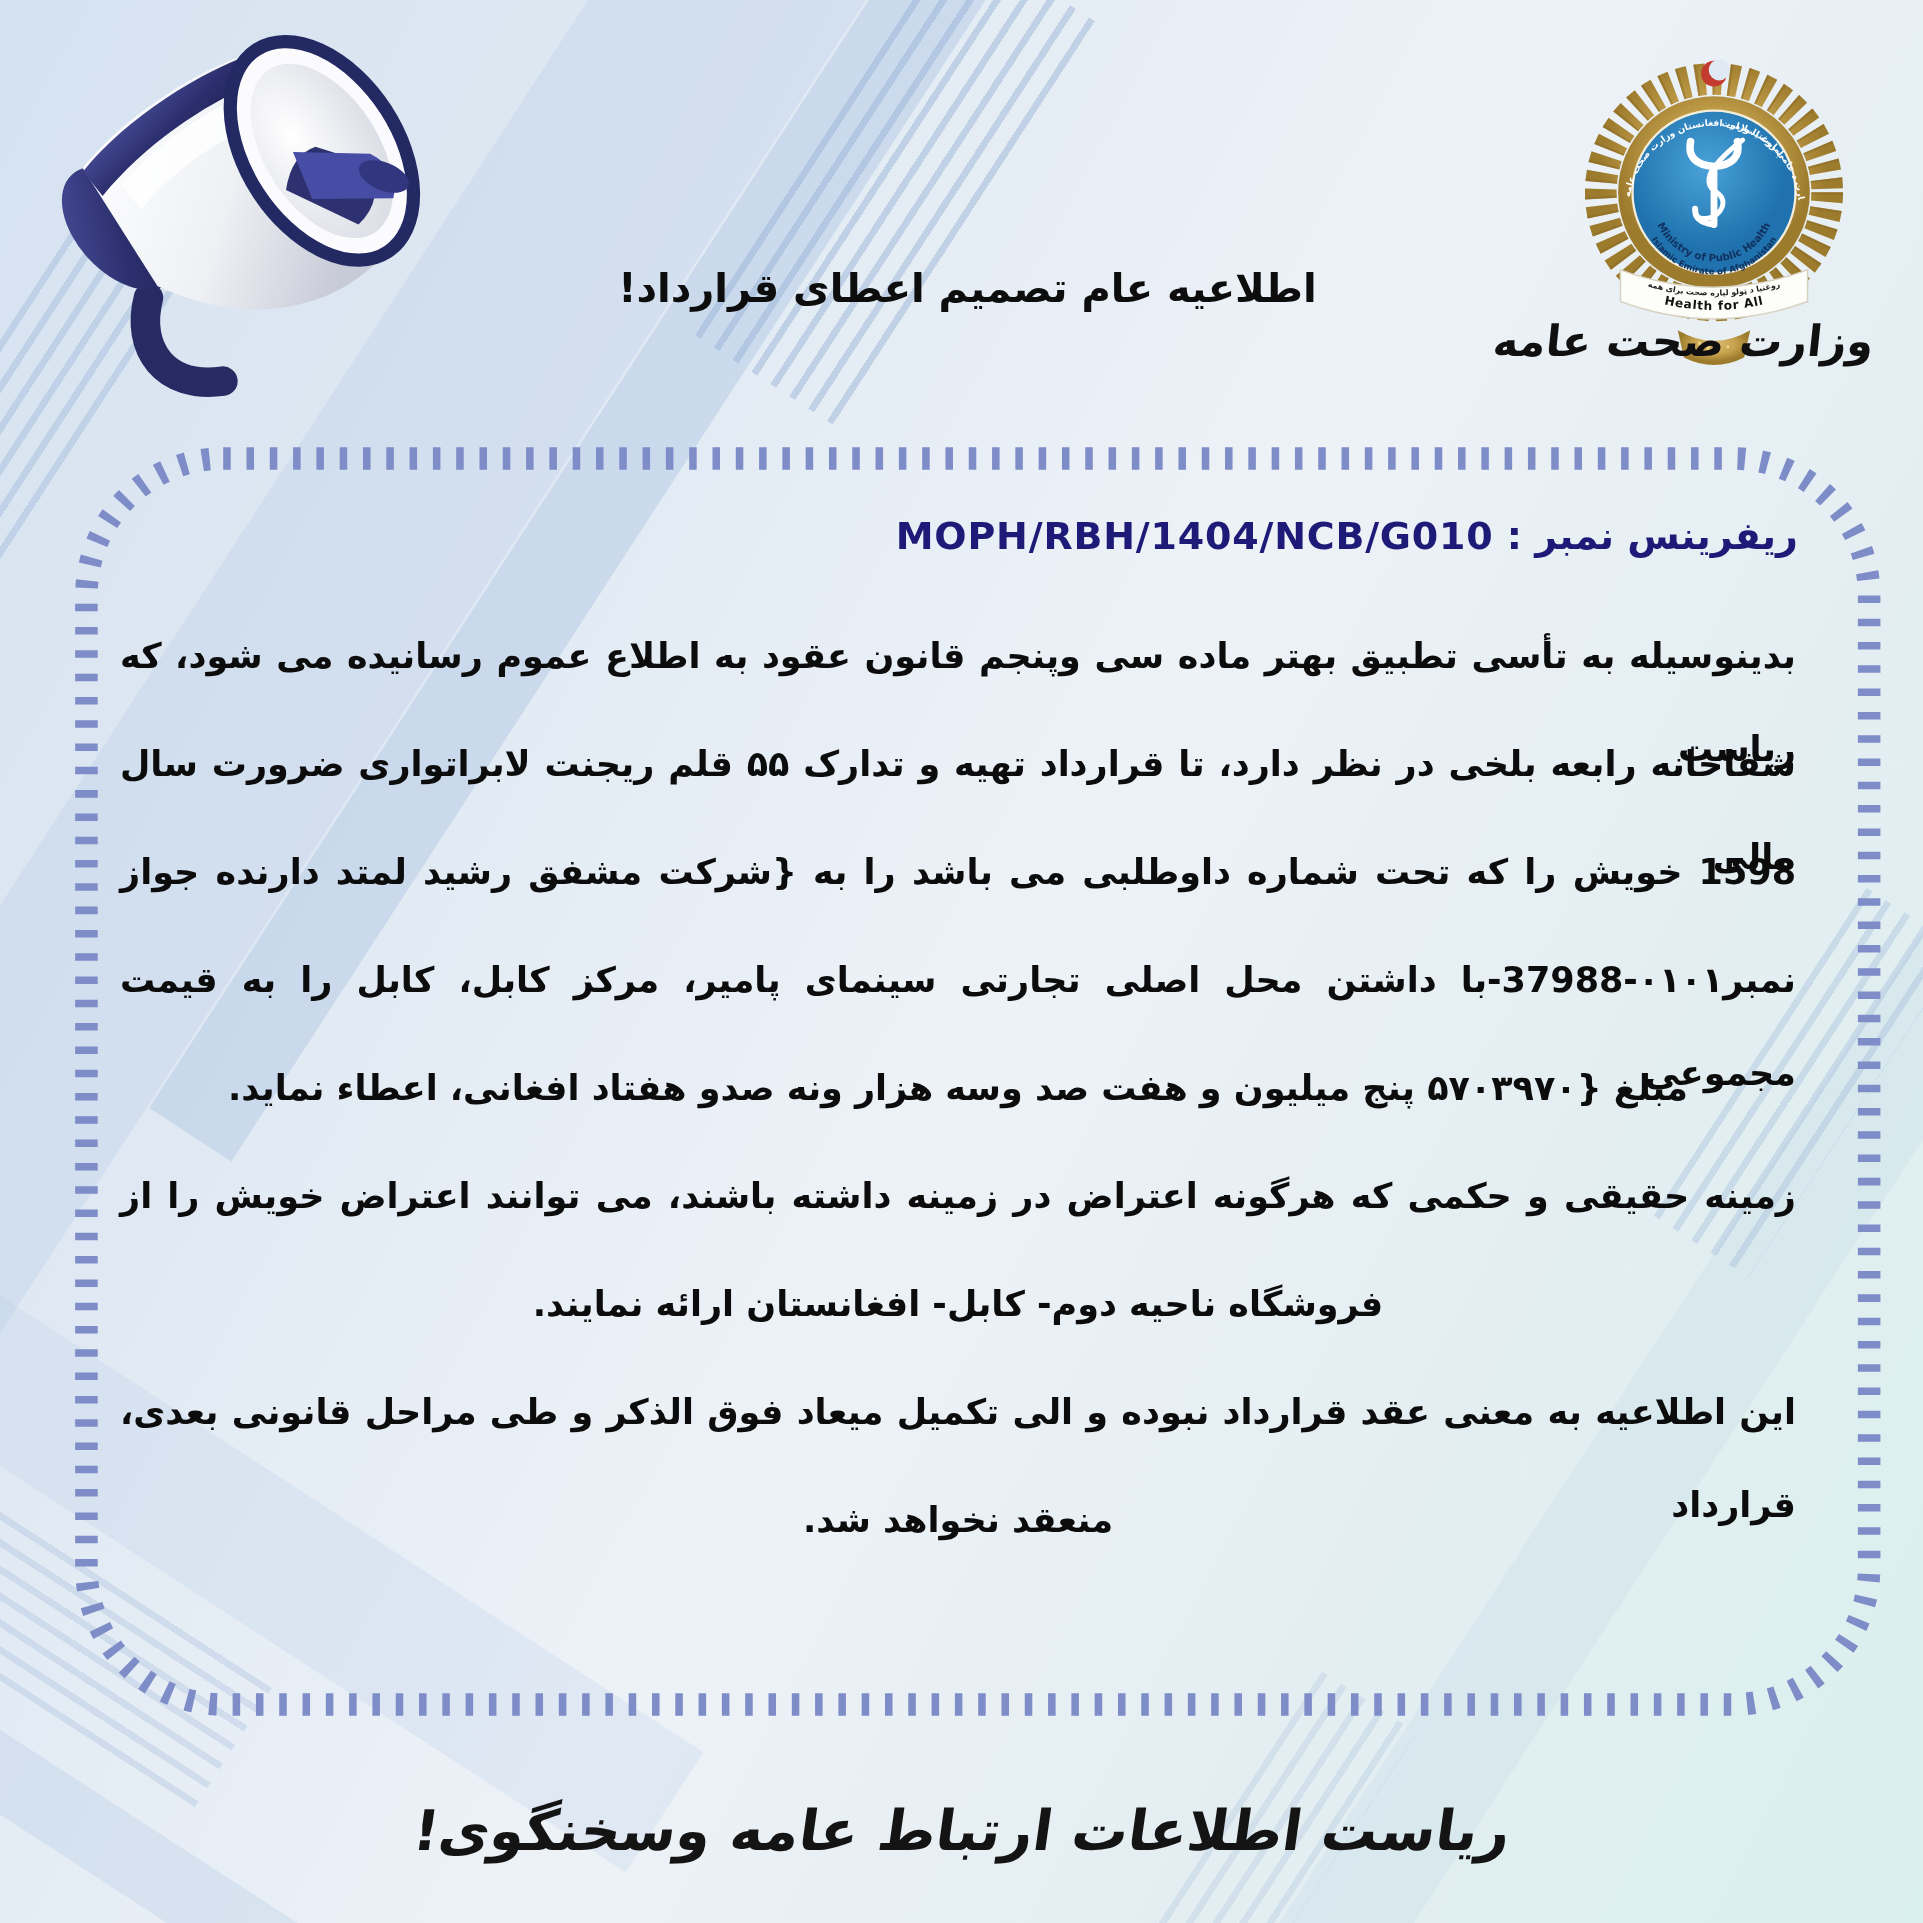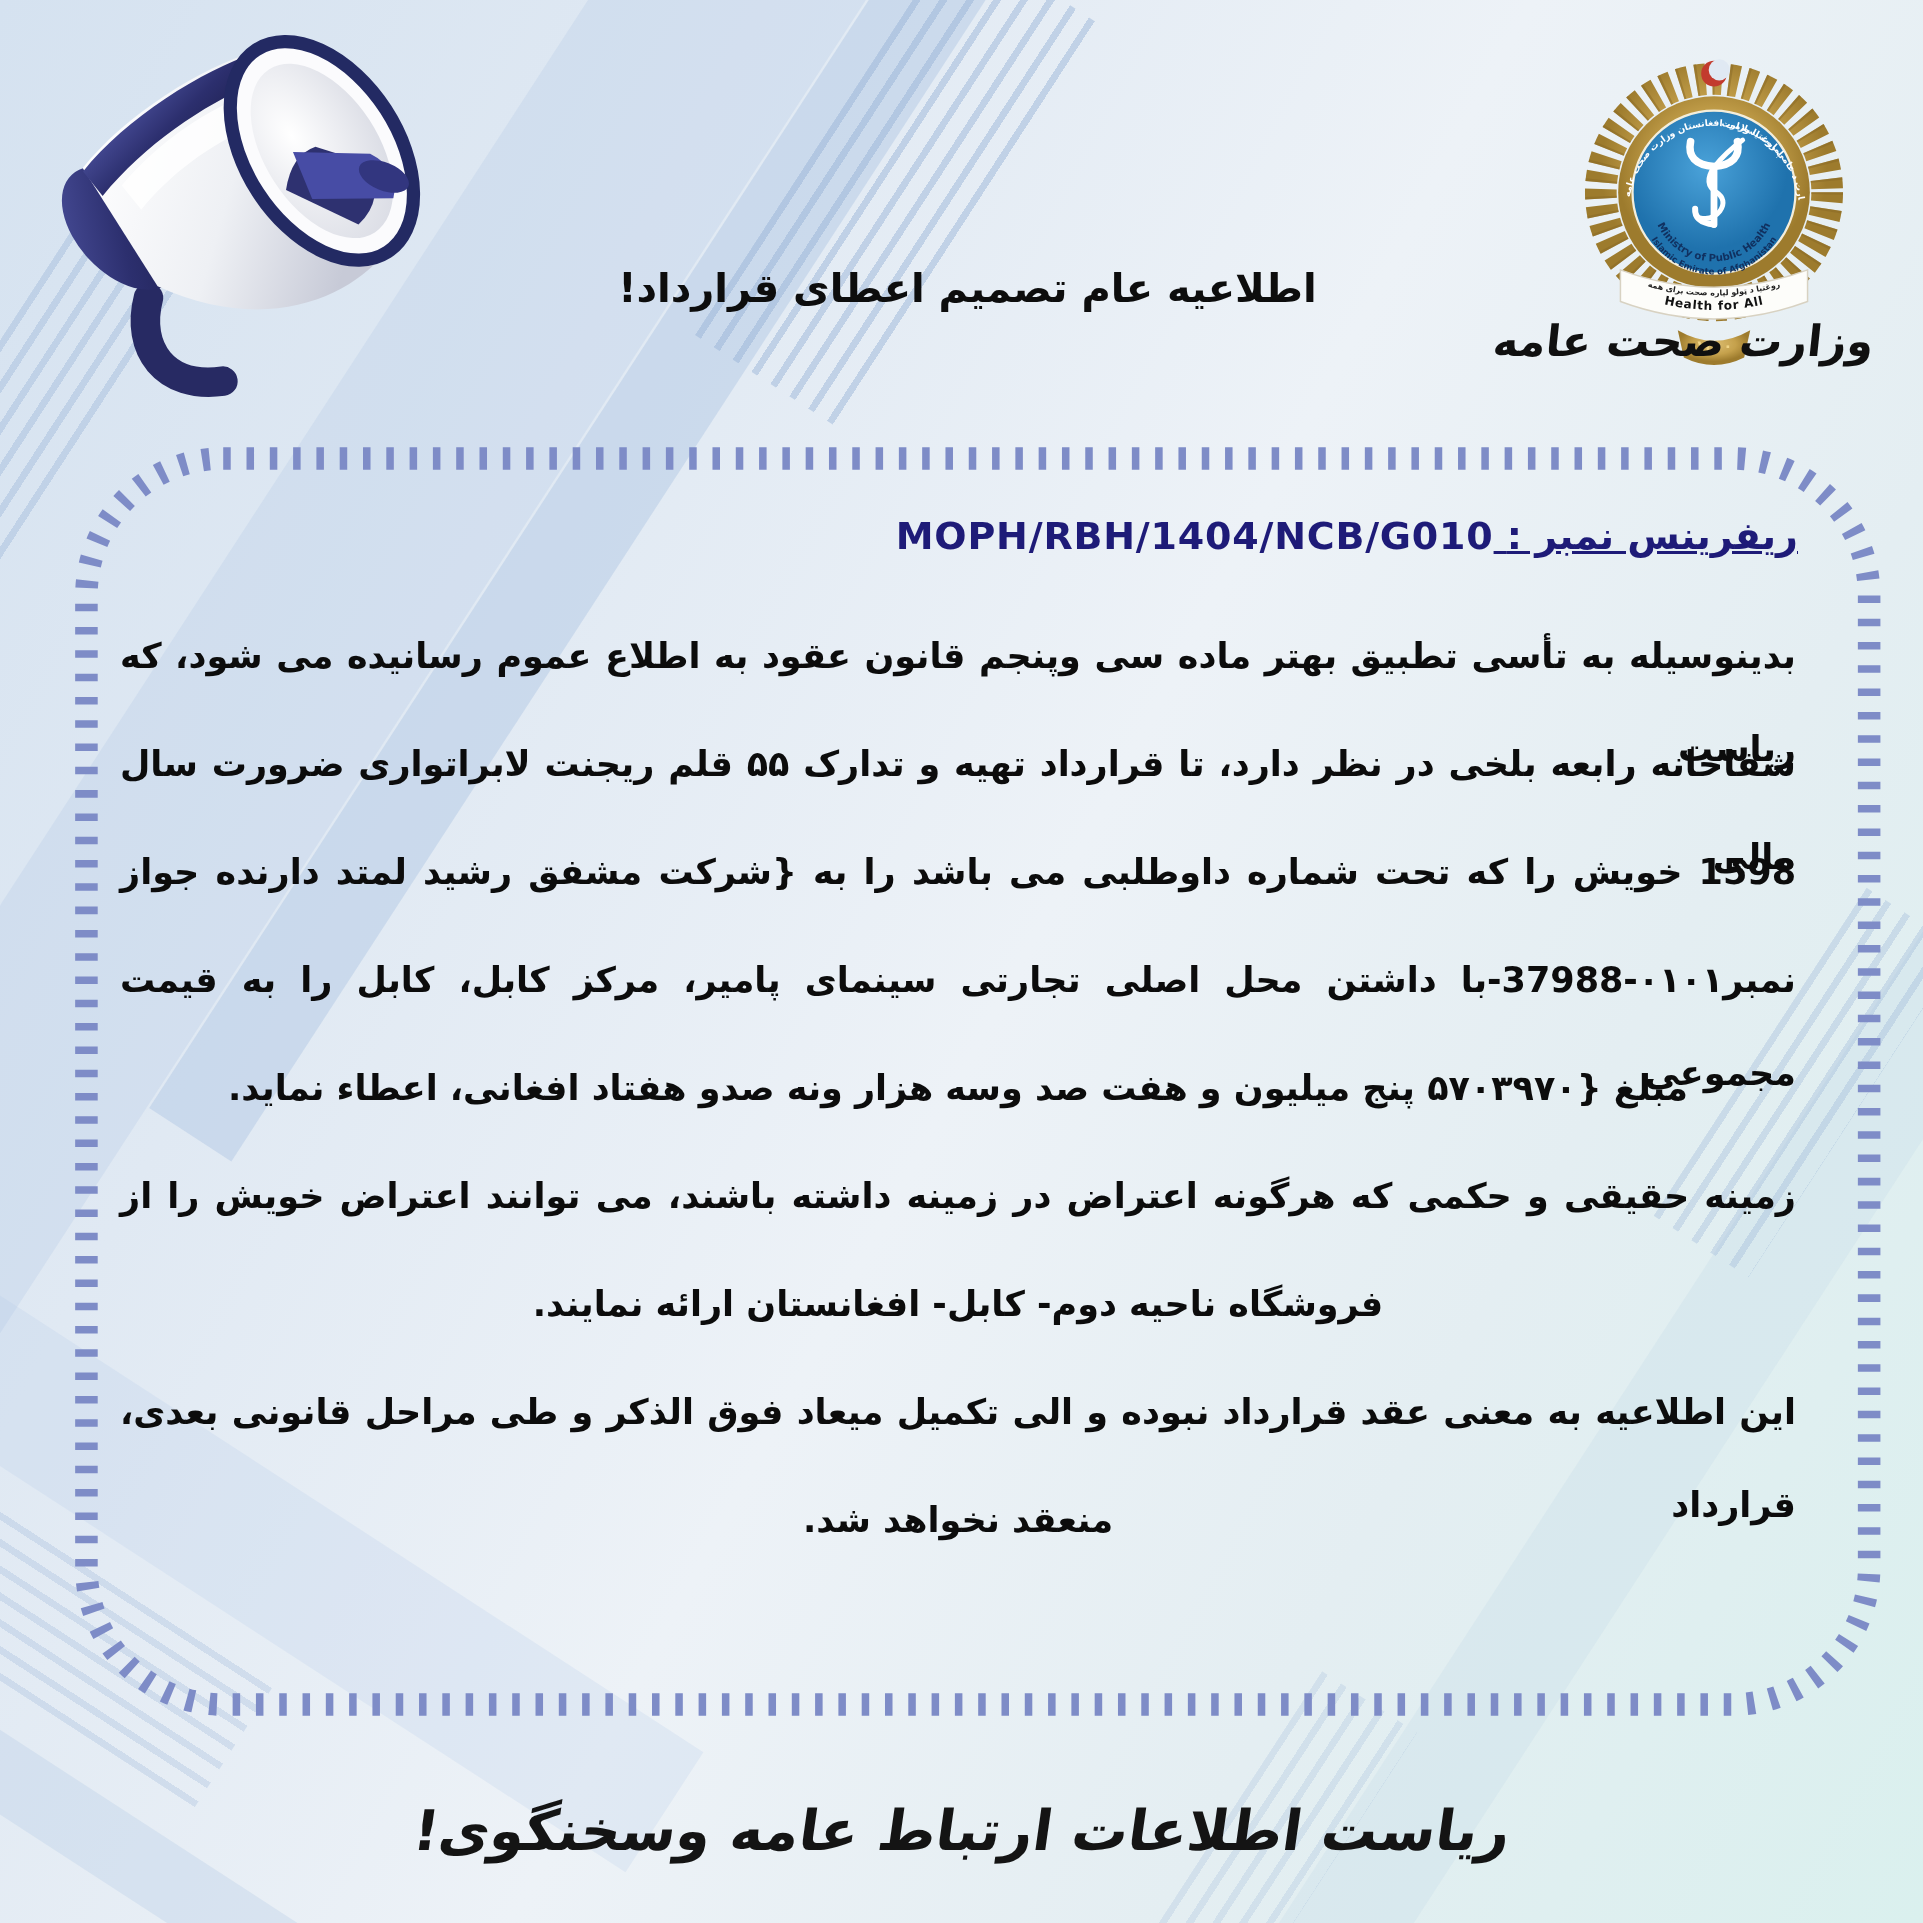--- a/index.html
+++ b/index.html
@@ -33,21 +33,21 @@
   
   .title{
     position:absolute;left:451px;top:265px;width:1033px;
     font-size:40px;font-weight:bold;color:#0d0d0d;text-align:center;direction:rtl;
   }
   
   .border-svg{position:absolute;left:0;top:0;width:1924px;height:1924px;pointer-events:none;}
   
   .ref{
     position:absolute;left:676px;right:126px;top:514px;direction:rtl;text-align:right;
-    font-size:38px;font-weight:bold;color:#1e1b78;text-decoration:underline;
+    font-size:38px;font-weight:bold;color:#1e1b78;
   }
   .ref .val{display:inline-block;direction:ltr;margin-left:10.5px;letter-spacing:0.8px;}
   
   .notice{
     position:absolute;left:120px;right:128px;top:610px;direction:rtl;
     font-size:35px;font-weight:bold;color:#0c0c0c;
   }
   .line{height:108px;line-height:93px;overflow:visible;}
   .line.j{text-align:justify;text-align-last:justify;text-justify:inter-word;}
   .line.c{text-align:left;text-align-last:center;}

